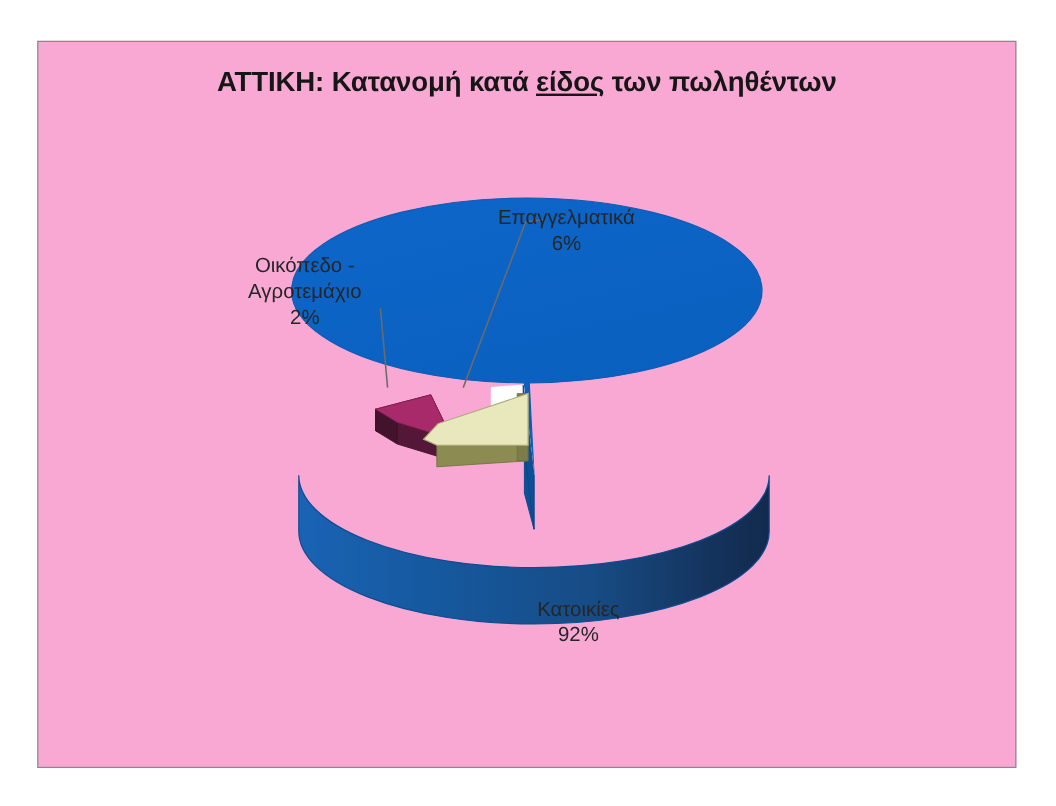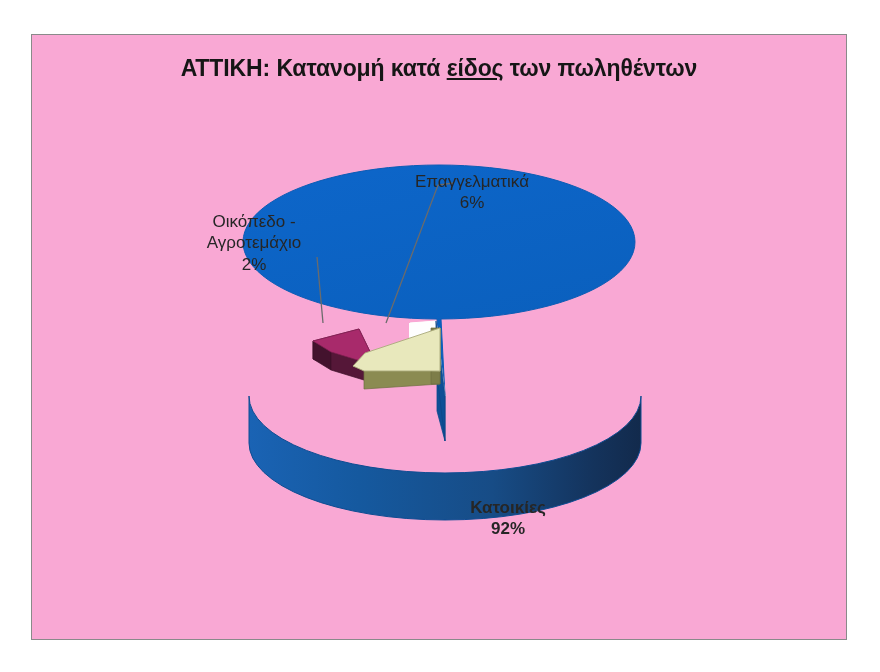--- a/index.html
+++ b/index.html
@@ -60,21 +60,21 @@
     font-family: "Liberation Sans", sans-serif;
     font-size: 17px;
     color: #262626;
     line-height: 1.26;
     text-align: center;
     white-space: pre-line;
     pointer-events: none;
   }
   .lbl-prof  { left: 330px; top: 118px; width: 220px; margin-top: 18px; }
   .lbl-land  { left: 122px; top: 176px; width: 200px; }
-  .lbl-house { left: 366px; top: 462px; width: 220px; font-weight: bold; }
+  .lbl-house { left: 340px; top: 462px; width: 220px; }
 </style>
 </head>
 <body>
 
 <div id="page">
 
   <div class="chart-frame">
 
     <div class="chart-title">
       <span><span>ΑΤΤΙΚΗ: Κατανομή κατά </span><span class="underlined">είδος</span><span> των πωληθέντων</span></span><br>

